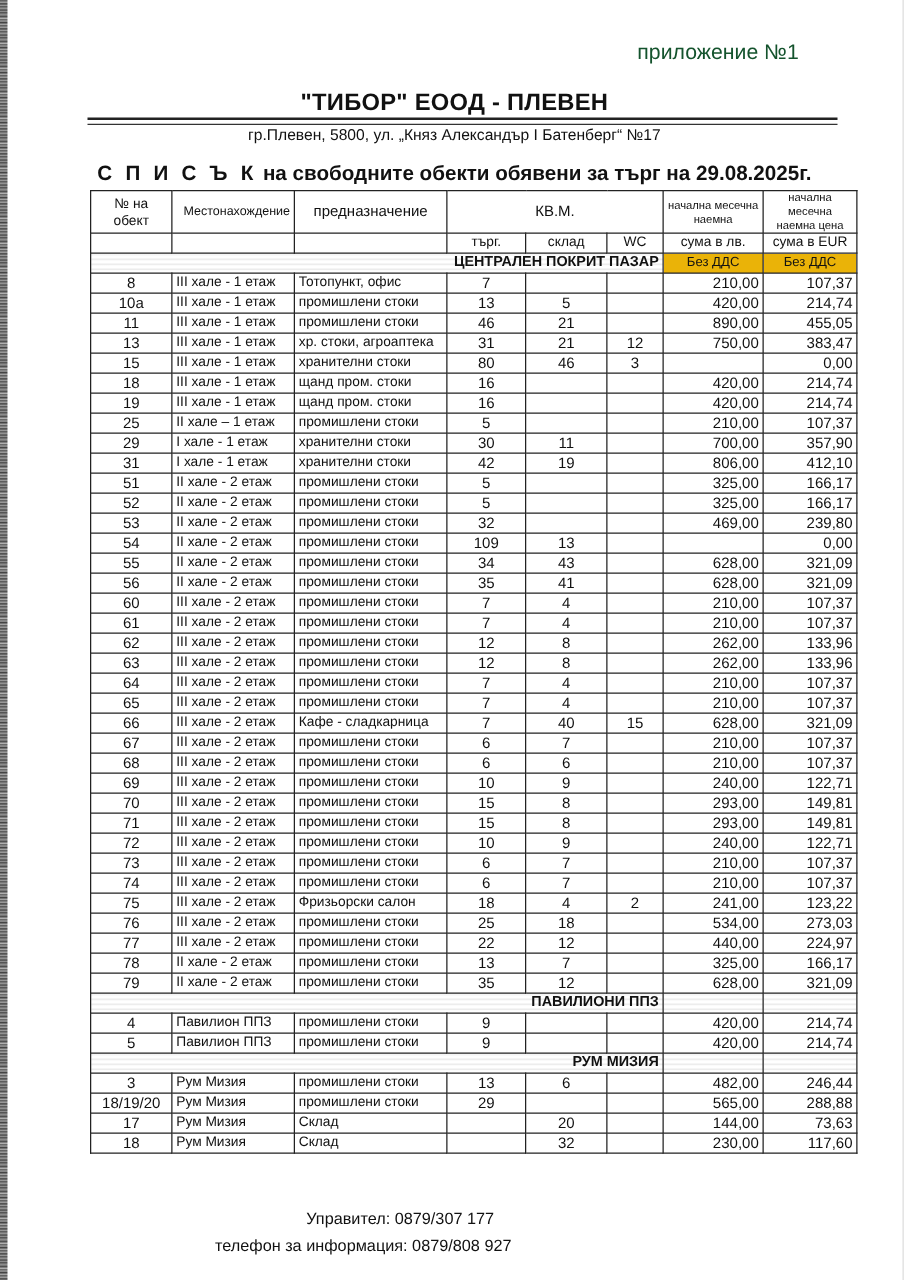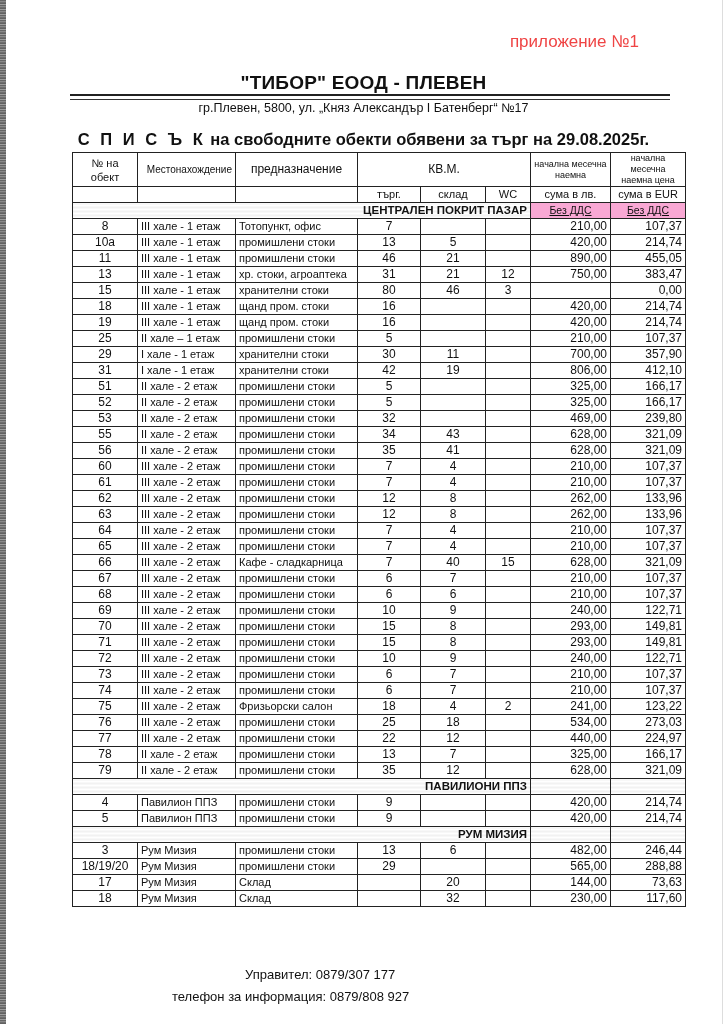--- a/index.html
+++ b/index.html
@@ -8,21 +8,21 @@
     background:#ffffff; font-family:"Liberation Sans", sans-serif; color:#111;
   }
   .scan-edge {
     position:absolute; left:0; top:0; width:6px; height:1024px;
     background:repeating-linear-gradient(180deg,#555 0px,#999 2px,#444 3px,#bbb 5px);
   }
   .scan-edge-r {
     position:absolute; right:4px; top:0; width:1px; height:1024px; background:#ddd;
   }
   .appendix {
-    position:absolute; right:88px; top:32px; font-size:17px; color:#ef4444;
+    position:absolute; right:88px; top:32px; font-size:17px; color:#14532d;
   }
   .company {
     position:absolute; left:0; width:727px; top:72px; text-align:center;
     font-size:19px; font-weight:bold; letter-spacing:0.2px;
   }
   .rule {
     position:absolute; left:70px; width:600px; top:94px; height:3px;
     border-top:2px solid #222; border-bottom:1px solid #333;
   }
   .address {
@@ -43,21 +43,21 @@
   }
   table.list td.c { text-align:center; }
   table.list td.r { text-align:right; }
   .hdr td { font-size:11px; }
   .hdr .small { font-size:9px; line-height:11px; text-align:center; }
   .hdr .tall { height:30px; line-height:14px; text-align:center; }
   .section td {
     text-align:right; font-weight:bold; font-size:11.5px; height:12px; line-height:12px;
     background:repeating-linear-gradient(0deg,#fff 0,#fff 2px,#e4e4e4 3px,#fff 4px);
   }
-  .section td.u { text-decoration:underline; font-weight:normal; font-size:10.5px; background:#f9a8d4; }
+  .section td.u { font-weight:normal; font-size:10.5px; background:#eab308; }
   .num { font-size:12px; }
   .footer1 {
     position:absolute; left:172px; top:989px; font-size:13px;
   }
   .footer2 {
     position:absolute; left:245px; top:967px; font-size:13px;
   }
 </style>
 </head>
 <body>
@@ -230,20 +230,30 @@
         <td class="c num">53</td>
         <td>II хале - 2 етаж</td>
         <td>промишлени стоки</td>
         <td class="c num">32</td>
         <td class="c num"></td>
         <td class="c num"></td>
         <td class="r num">469,00</td>
         <td class="r num">239,80</td>
       </tr>
       <tr>
+        <td class="c num">54</td>
+        <td>II хале - 2 етаж</td>
+        <td>промишлени стоки</td>
+        <td class="c num">109</td>
+        <td class="c num">13</td>
+        <td class="c num"></td>
+        <td class="r num"></td>
+        <td class="r num">0,00</td>
+      </tr>
+      <tr>
         <td class="c num">55</td>
         <td>II хале - 2 етаж</td>
         <td>промишлени стоки</td>
         <td class="c num">34</td>
         <td class="c num">43</td>
         <td class="c num"></td>
         <td class="r num">628,00</td>
         <td class="r num">321,09</td>
       </tr>
       <tr>

